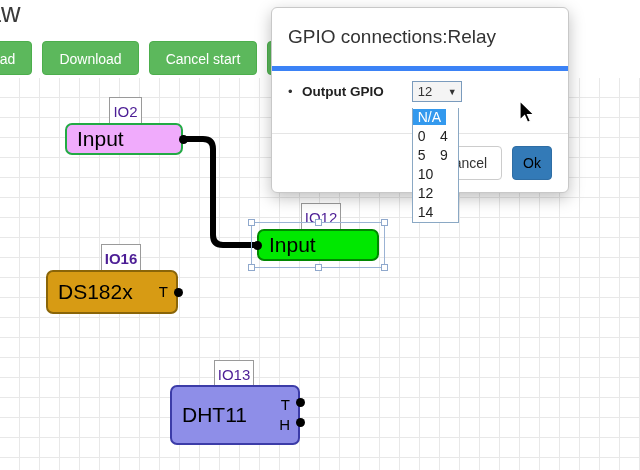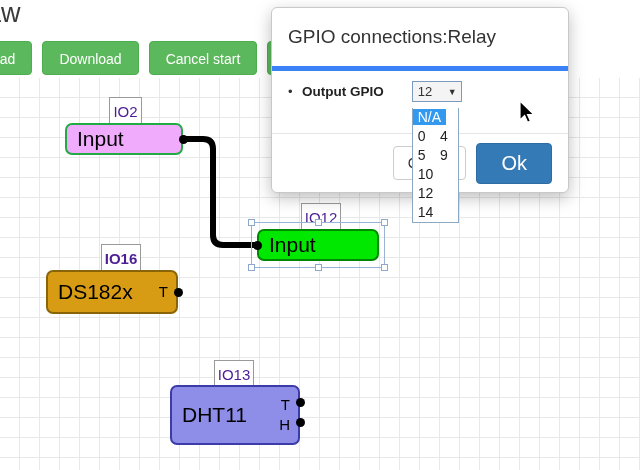--- a/index.html
+++ b/index.html
@@ -229,23 +229,23 @@
     color: #333333;
     font-size: 14px;
     padding: 8px 14px;
     cursor: pointer;
     font-family: "Liberation Sans", sans-serif;
   }
   .btn-ok {
     background: #337ab7;
     border: 1px solid #2e6da4;
     border-radius: 4px;
-    color: #ffffff;
-    font-size: 20px;
-    padding: 8px 24px;
+    color: #000000;
+    font-size: 14px;
+    padding: 8px 10px;
     cursor: pointer;
     font-family: "Liberation Sans", sans-serif;
   }
 
   
   .select-wrap {
     position: relative;
     margin-left: 28px;
   }
   .select-box {

